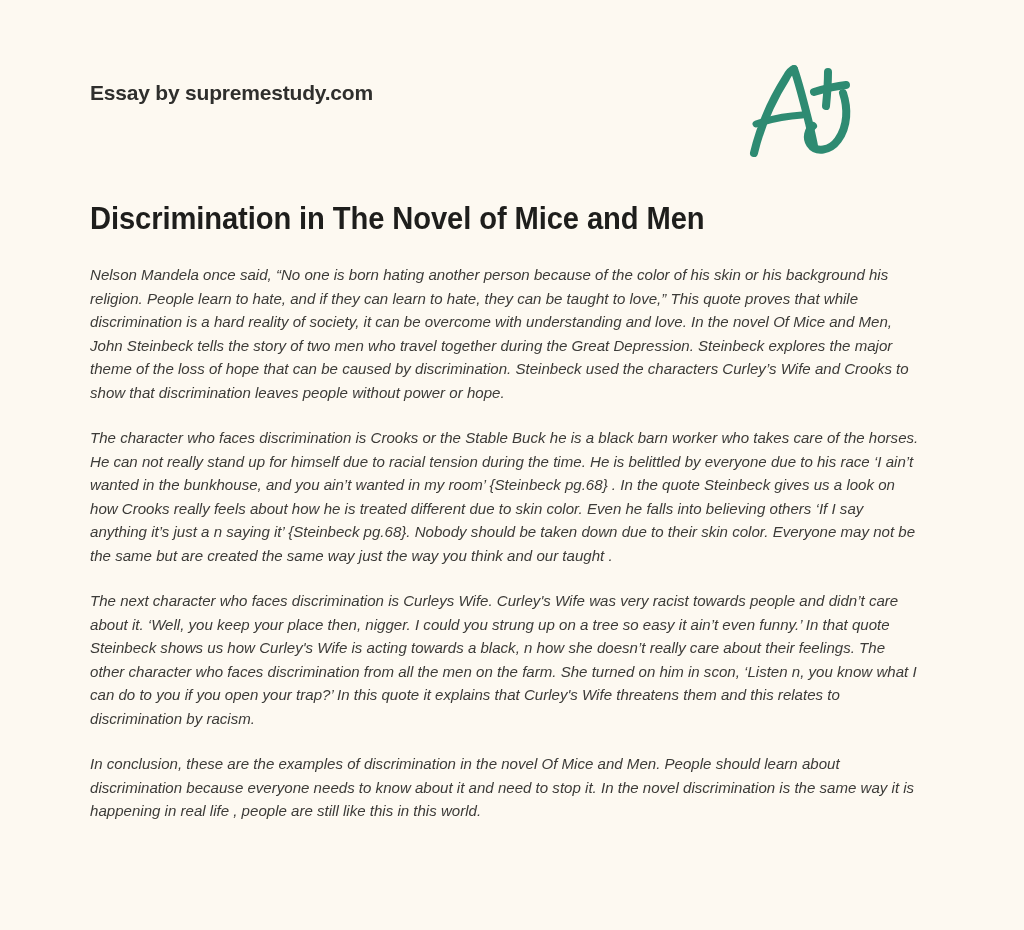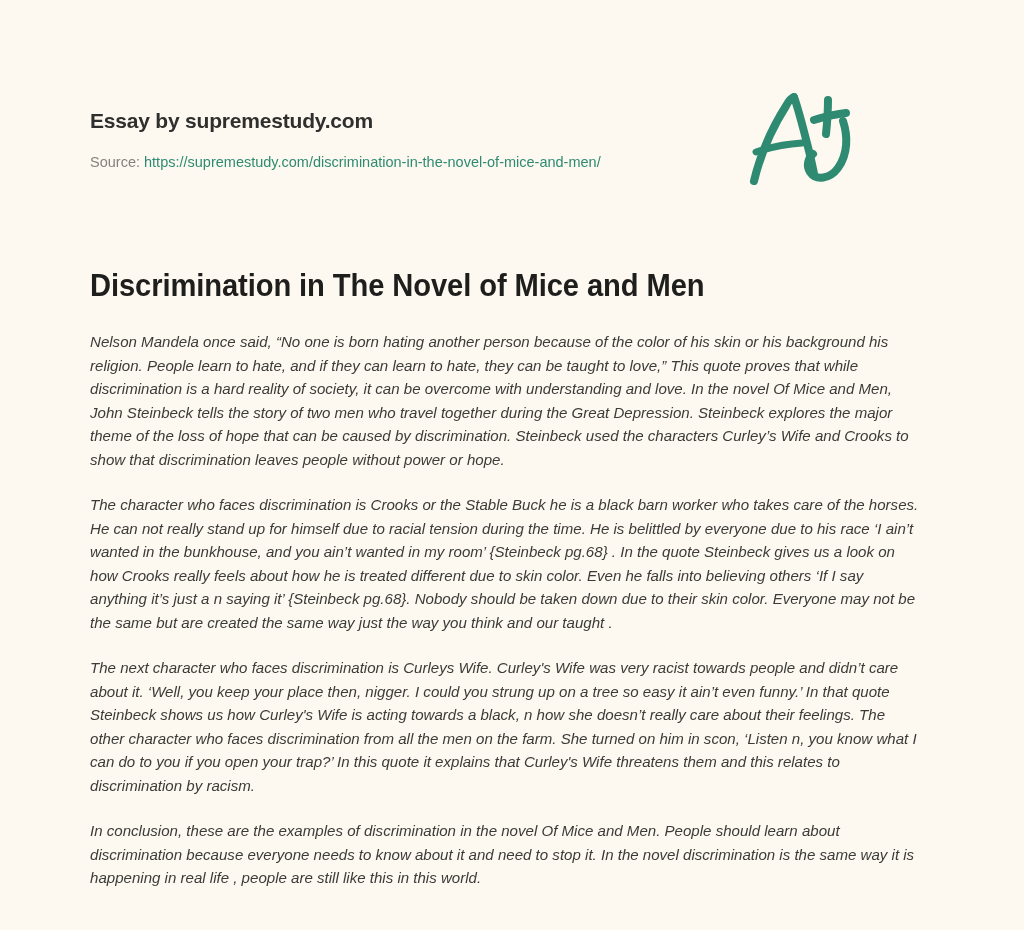--- a/index.html
+++ b/index.html
@@ -17,21 +17,20 @@
     position: relative;
     width: 1024px;
     height: 930px;
     box-sizing: border-box;
     padding: 0 90px;
   }
   
   .header {
     padding-top: 80px;
     position: relative;
-    margin-top: 28px;
   }
   .essay-by {
     font-size: 21px;
     font-weight: bold;
     color: #2f2f2d;
     letter-spacing: -0.2px;
     line-height: 1.2;
     margin: 0;
   }
   .source-row {
@@ -91,24 +90,20 @@
     margin-bottom: 0;
   }
 </style>
 </head>
 <body>
 
 <div class="page">
 
   <div class="header">
     <p class="essay-by">Essay by supremestudy.com</p>
-    <div class="source-row">
-      <span class="source-label">Source:</span>
-      <a class="source-url" href="#">https://supremestudy.com/discrimination-in-the-novel-of-mice-and-men/</a>
-    </div>
 
     <div class="logo">
       <svg viewBox="0 0 120 100" xmlns="http://www.w3.org/2000/svg" aria-hidden="true">
         <g fill="none" stroke="#2e8b72" stroke-linecap="round" stroke-linejoin="round">
 
           <path d="M12 95 C 18 70, 30 42, 44 20 C 46 16, 49 12, 52 11" stroke-width="8"></path>
 
           <path d="M52 11 C 56 22, 62 45, 67 65 C 69 74, 71 82, 72 88" stroke-width="8"></path>
 
           <path d="M14 66 C 26 62, 44 58, 60 57" stroke-width="7"></path>

